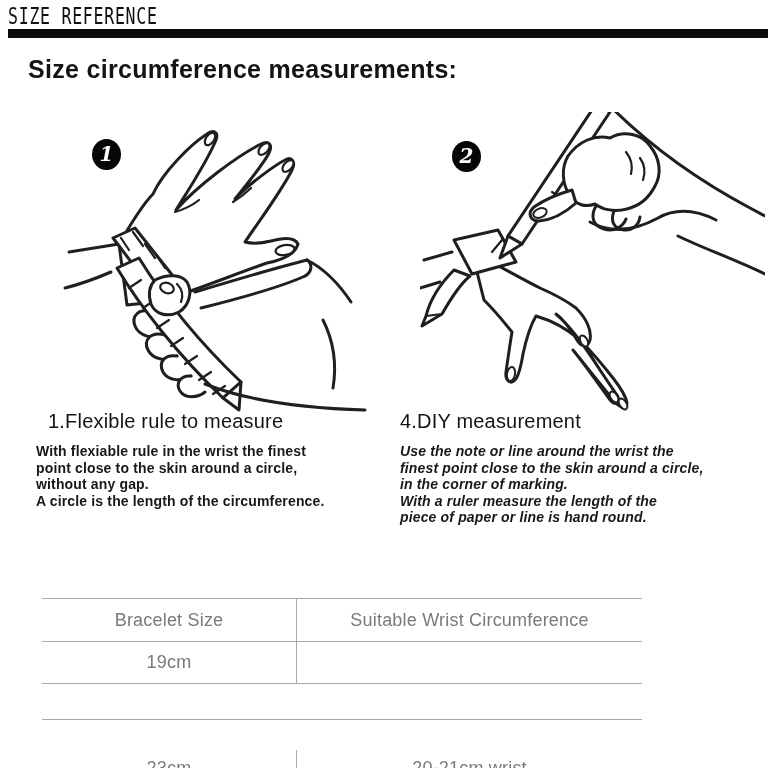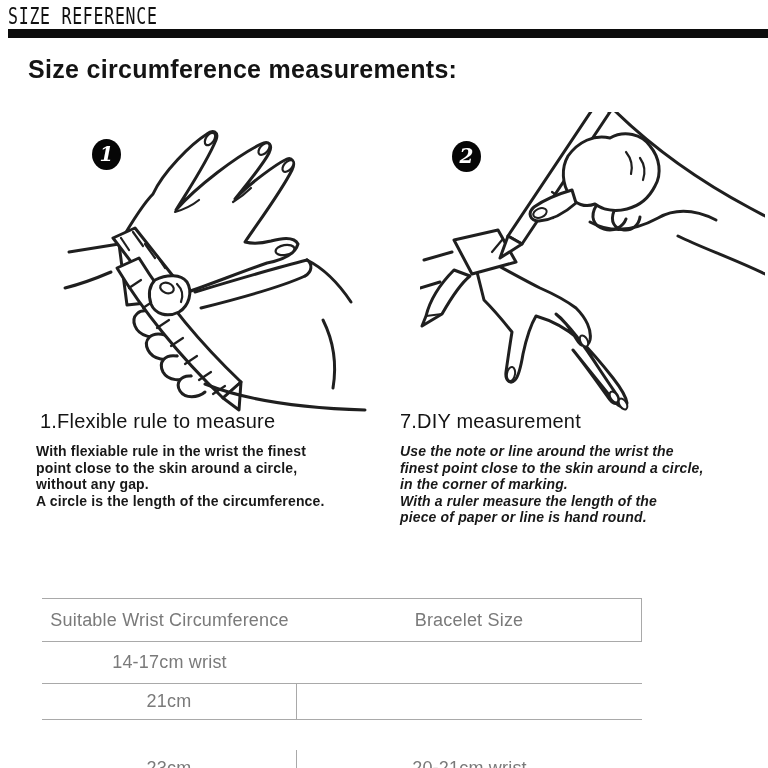--- a/index.html
+++ b/index.html
@@ -35,21 +35,21 @@
   .badge-2{left:452px;top:141px;}
 
   .illus{z-index:1;}
   .illus svg{display:block;}
   .ln{fill:none;stroke:#1f1f1f;stroke-width:3;stroke-linecap:round;stroke-linejoin:round;}
   .lnw{fill:#ffffff;stroke:#1f1f1f;stroke-width:3;stroke-linecap:round;stroke-linejoin:round;}
   .lnt{fill:none;stroke:#1f1f1f;stroke-width:2.2;stroke-linecap:round;}
 
   
   .step-title{top:410px;font-size:20px;font-weight:400;color:#141414;white-space:nowrap;letter-spacing:.2px;}
-  .step-title-1{left:40px;text-align:right;}
+  .step-title-1{left:48px;text-align:right;}
   .step-title-2{left:400px;}
   .step-body{
     top:443px;font-size:14px;font-weight:700;line-height:16.5px;
     letter-spacing:.15px;color:#181818;white-space:pre-line;
   }
   .step-body-1{left:36px;width:340px;}
   .step-body-2{left:400px;width:368px;font-style:italic;}
 
   
   .size-table{left:42px;top:598px;width:600px;border-top:1px solid #a9a9a9;}
@@ -163,40 +163,39 @@
   <path class="ln" d="M176,94 C 170,104 173,114 184,117 C 194,120 203,115 206,107"></path>
   <path class="ln" d="M194,99 C 190,109 194,117 204,118 C 212,119 219,113 220,105"></path>
 
   <path class="ln" d="M190,-6 C 226,30 270,64 330,96 L345,104"></path>
   <path class="ln" d="M345,162 C 312,146 282,136 258,124"></path>
   <path class="ln" d="M170,110 C 192,122 216,118 238,106 C 256,96 276,98 296,108"></path>
 </svg>
 </div>
 
 <div class="abs step-title step-title-1">1.Flexible rule to measure</div>
-<div class="abs step-title step-title-2">7.DIY measurement</div>
+<div class="abs step-title step-title-2">4.DIY measurement</div>
 
 <div class="abs step-body step-body-1">With flexiable rule in the wrist the finest
 point close to the skin around a circle,
 without any gap.
 A circle is the length of the circumference.</div>
 <div class="abs step-body step-body-2">Use the note or line around the wrist the
 finest point close to the skin around a circle,
 in the corner of marking.
 With a ruler measure the length of the
 piece of paper or line is hand round.</div>
 
 <div class="abs size-table">
   <div class="t-row t-row-header">
+    <div class="t-cell t-cell-left">Bracelet Size</div>
     <div class="t-cell">Suitable Wrist Circumference</div>
-    <div class="t-cell t-cell-left">Bracelet Size</div>
   </div>
   <div class="t-row t-row-1">
-    <div class="t-cell">14-17cm wrist</div>
+    <div class="t-cell t-cell-left">19cm</div>
   </div>
   <div class="t-row t-row-2">
-    <div class="t-cell t-cell-left">21cm</div>
   </div>
   <div class="t-row t-row-3">
     <div class="t-cell t-cell-left">23cm</div>
     <div class="t-cell">20-21cm wrist</div>
   </div>
 </div>
 
 </body></html>

